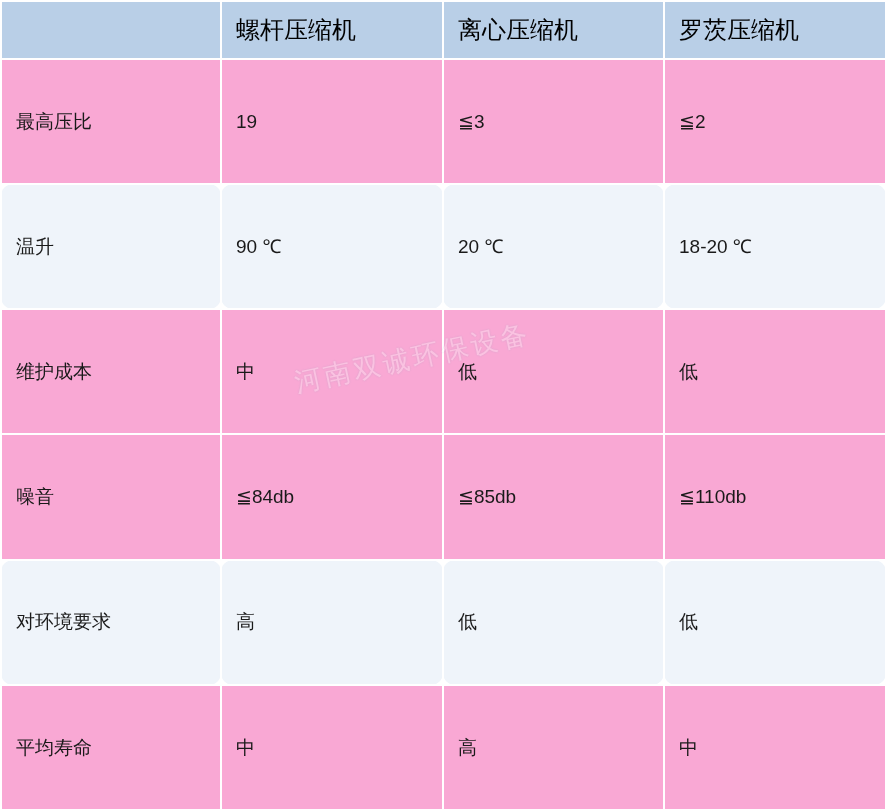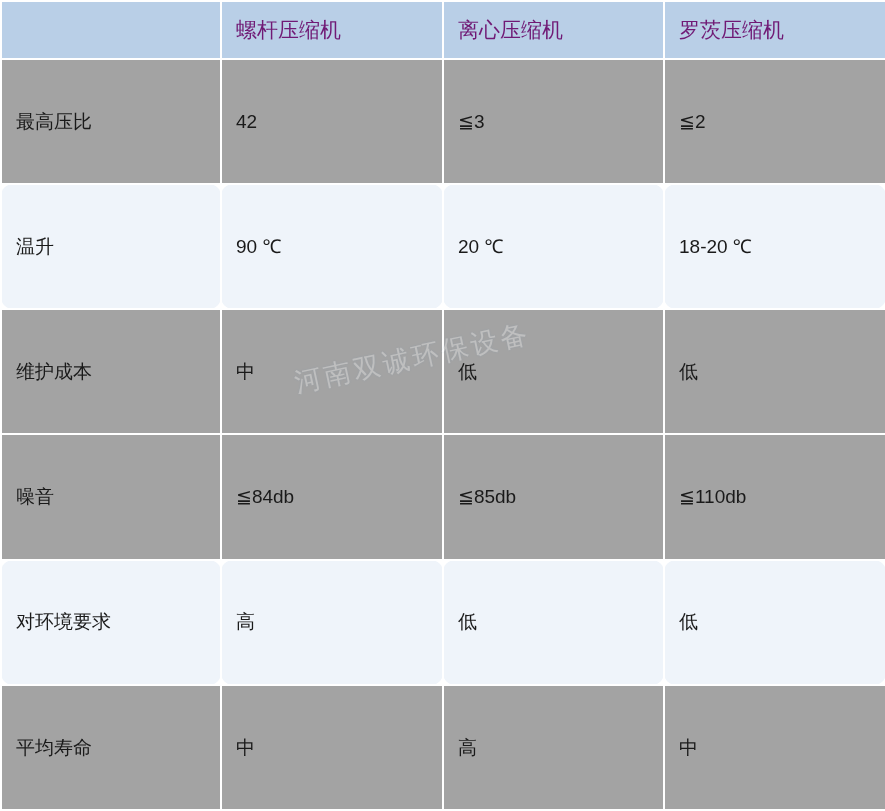--- a/index.html
+++ b/index.html
@@ -38,27 +38,27 @@
     font-size: 19px;
     font-weight: normal;
     color: #1a1a1a;
     text-align: left;
     vertical-align: middle;
     line-height: 1.45;
   }
   table.cmp thead th {
     background: #b9cfe7;
     height: 56px;
-    font-size: 21px;
-    color: #701a75;
+    font-size: 24px;
+    color: #000000;
   }
   table.cmp thead th.corner {
     background: #b9cfe7;
   }
-  tr.odd td { background: #a3a3a3; }
+  tr.odd td { background: #f9a8d4; }
   tr.even td { background: #eff4fa; border-radius: 12px; }
 
   td.label { font-size: 19px; }
   td.val   { font-size: 19px; }
 
   .watermark {
     position: absolute;
     left: 300px;
     top: 330px;
     width: 330px;
@@ -93,21 +93,21 @@
       <tr>
         <th class="corner"></th>
         <th>螺杆压缩机</th>
         <th>离心压缩机</th>
         <th>罗茨压缩机</th>
       </tr>
     </thead>
     <tbody>
       <tr class="odd">
         <td class="label">最高压比</td>
-        <td class="val">42</td>
+        <td class="val">19</td>
         <td class="val">≦3</td>
         <td class="val">≦2</td>
       </tr>
       <tr class="even">
         <td class="label">温升</td>
         <td class="val">90 ℃</td>
         <td class="val">20 ℃</td>
         <td class="val">18-20 ℃</td>
       </tr>
       <tr class="odd">

